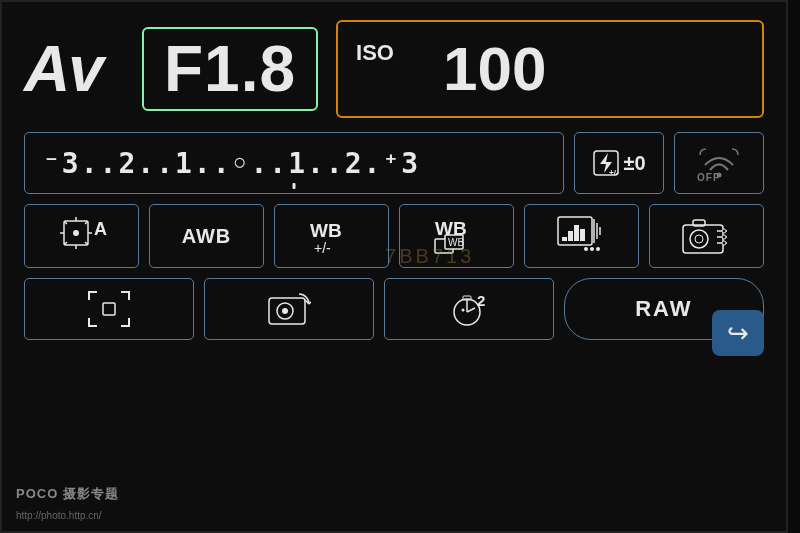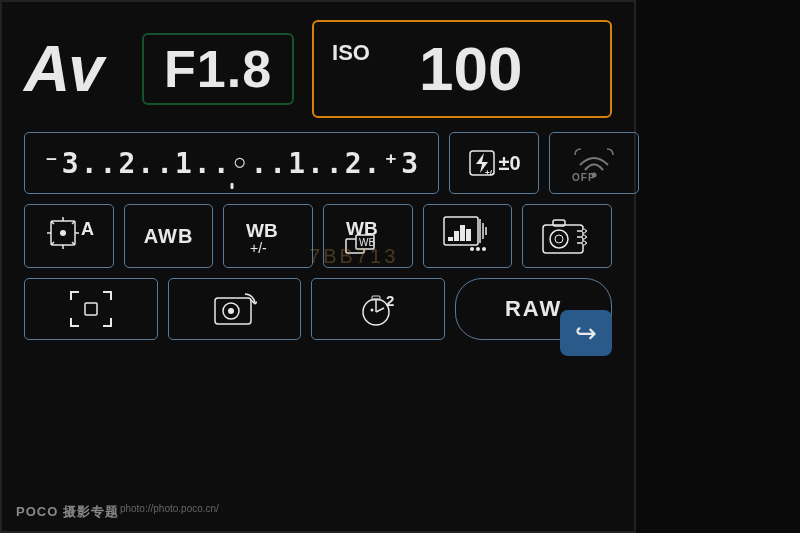--- a/index.html
+++ b/index.html
@@ -7,21 +7,21 @@
       width: 800px;
       height: 533px;
       background: #0a0a0a;
       font-family: Arial, sans-serif;
       color: #e8e8e8;
       overflow: hidden;
       position: relative;
     }
 
     .camera-screen {
-      width: 636px;
+      width: 788px;
       height: 533px;
       background: #0d0d0d;
       border: 2px solid #222;
       position: relative;
       padding: 18px 22px 14px 22px;
     }
 
     
     .top-row {
       display: flex;
@@ -34,24 +34,24 @@
       font-size: 64px;
       font-weight: 900;
       color: #e8e8e8;
       letter-spacing: -2px;
       font-style: italic;
       line-height: 1;
       min-width: 100px;
     }
 
     .aperture-box {
-      border: 2px solid #14532d;
+      border: 2px solid #86efac;
       border-radius: 6px;
       padding: 8px 20px;
-      font-size: 52px;
+      font-size: 64px;
       font-weight: bold;
       color: #e8e8e8;
       letter-spacing: 1px;
       line-height: 1;
     }
 
     .iso-box {
       border: 2px solid #d4820a;
       border-radius: 6px;
       padding: 16px 18px;
@@ -85,21 +85,21 @@
       align-items: stretch;
     }
 
     .exposure-scale-box {
       flex: 1;
       border: 1.5px solid #5a7a9a;
       border-radius: 5px;
       padding: 8px 18px;
       display: flex;
       align-items: center;
-      justify-content: flex-end;
+      justify-content: flex-start;
       position: relative;
     }
 
     .exposure-scale {
       font-size: 28px;
       font-weight: bold;
       color: #e8e8e8;
       letter-spacing: 2px;
       font-family: monospace;
     }
@@ -217,21 +217,22 @@
       transform: scaleX(-1);
       display: inline-block;
     }
 
     
     .watermark {
       position: absolute;
       bottom: 10px;
       left: 14px;
       display: flex;
-      gap: 1px;
+      flex-direction: column;
+      gap: 7px;
     }
 
     .watermark-top {
       font-size: 13px;
       font-weight: bold;
       color: #888;
       letter-spacing: 1px;
     }
 
     .watermark-bottom {
@@ -439,16 +440,16 @@
   <div class="bottom-area">
     <div class="back-button">
       <span class="back-arrow">↩</span>
     </div>
   </div>
 
   <div class="center-watermark">7BB713</div>
 
   <div class="watermark">
     <span class="watermark-top">POCO 摄影专题</span>
-    <span class="watermark-bottom">photo://photo.poco.cn/</span>
+    <span class="watermark-bottom">http://photo.http.cn/</span>
   </div>
 
 </div>
 
 </body></html>

